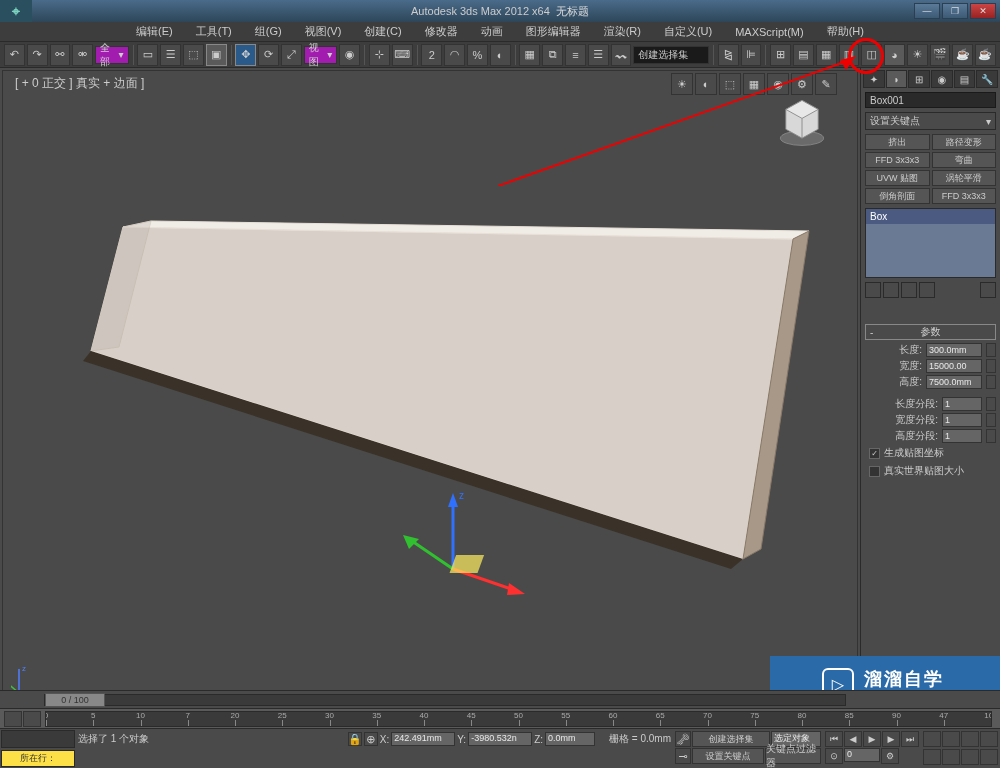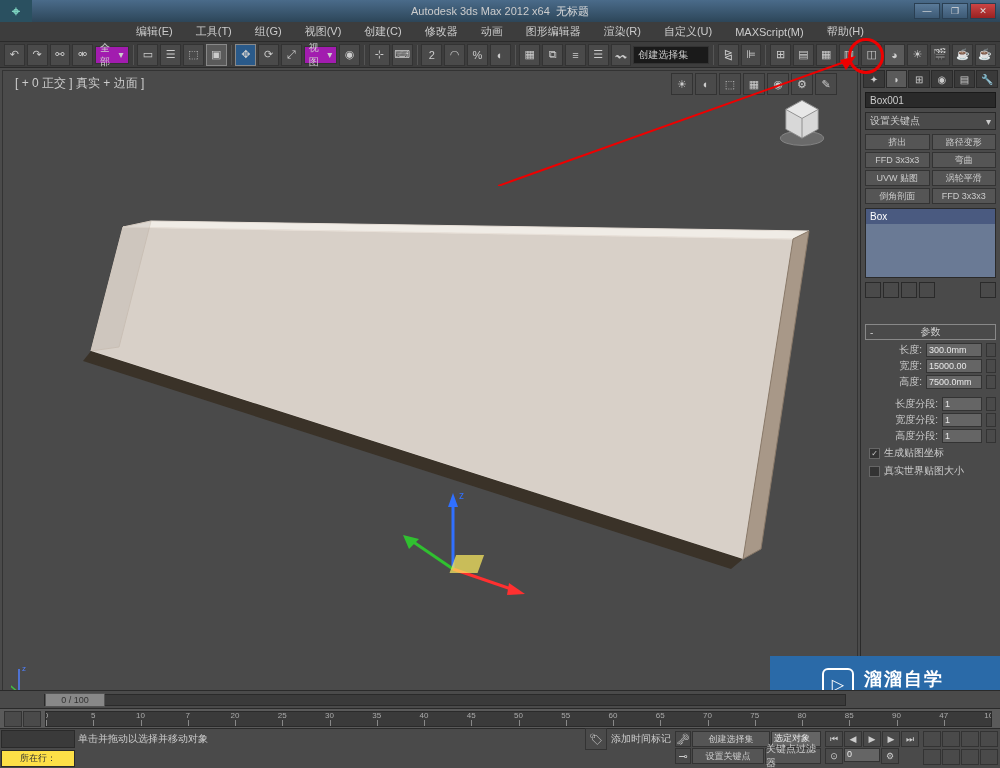--- a/index.html
+++ b/index.html
@@ -379,23 +379,29 @@
         <div class="ruler-label" style="left: 100%;">100</div>
       </div>
   </div>
   <div class="status-bar">
     <div class="status-left">
       <div class="status-box"></div>
       <div class="status-box pink">所在行：</div>
     </div>
     <div class="status-mid">
       <div class="status-row">
-        <span>单击并拖动以选择并移动对象</span>
-        <span style="margin-left:auto" class="tool-btn">🏷</span>
-        <span>添加时间标记</span>
+        <span>选择了 1 个对象</span>
+        <span style="margin-left:auto; display:flex; align-items:center; gap:2px;">
+          <span class="tool-btn" style="width:14px;height:14px">🔒</span>
+          <span class="tool-btn" style="width:14px;height:14px">⊕</span>
+          X:<span class="status-input" style="width:64px">242.491mm</span>
+          Y:<span class="status-input" style="width:64px">-3980.532n</span>
+          Z:<span class="status-input" style="width:50px">0.0mm</span>
+          <span style="margin-left:12px">栅格 = 0.0mm</span>
+        </span>
       </div>
     </div>
     <div style="width:150px; display:flex; flex-direction:column; padding:2px; gap:1px; font-size:9px;">
       <div style="display:flex; gap:1px;">
         <span class="tool-btn" style="width:16px;height:16px">🗝</span>
         <span class="mod-btn" style="flex:1;height:16px">创建选择集</span>
         <span class="status-input" style="width:50px;height:16px">选定对象</span>
       </div>
       <div style="display:flex; gap:1px;">
         <span class="tool-btn" style="width:16px;height:16px">⊸</span>

